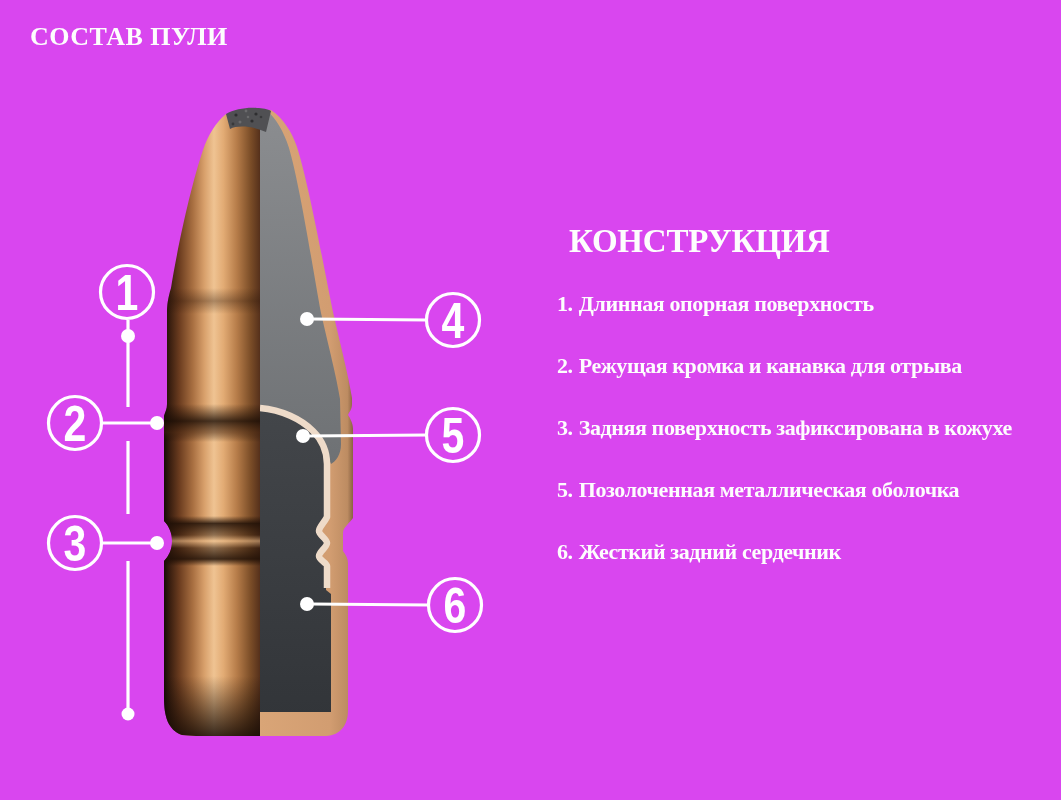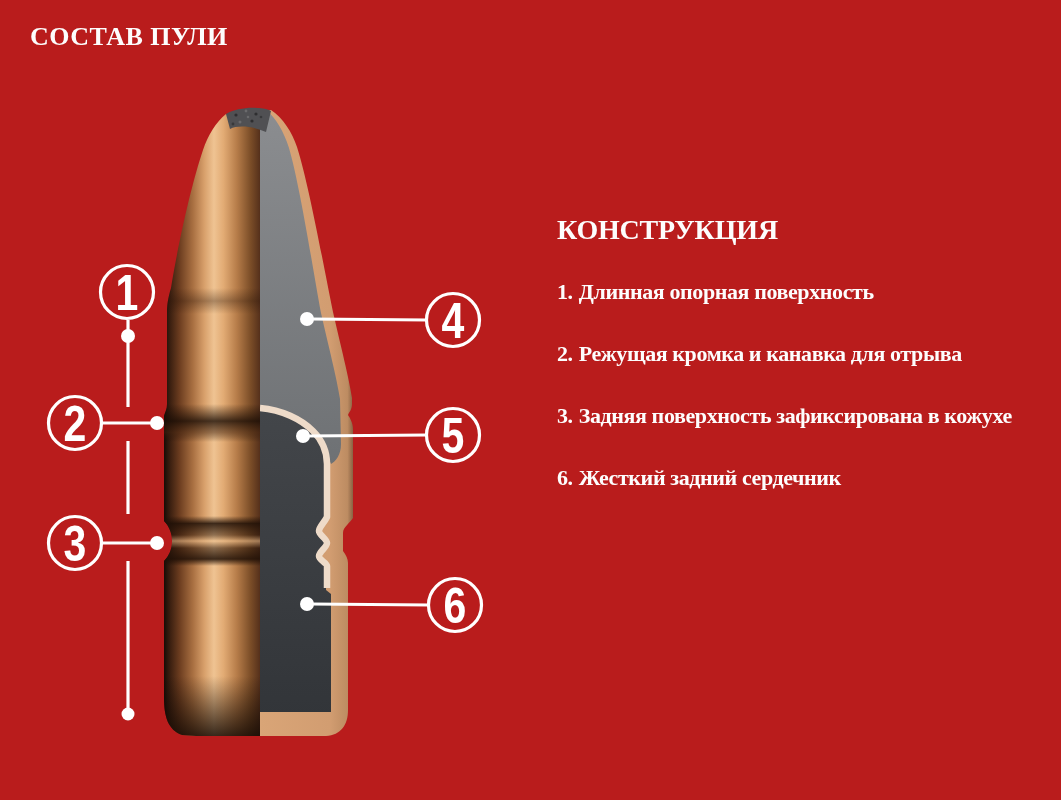--- a/index.html
+++ b/index.html
@@ -1,23 +1,23 @@
 <!DOCTYPE html>
 <html><head>
 <meta charset="utf-8">
 <style>
   html,body{margin:0;padding:0;background:#0b0d10;}
   body{width:1061px;height:800px;overflow:hidden;
        font-family:"Liberation Serif","DejaVu Serif",serif;}
-  .stage{position:relative;width:1061px;height:800px;background:#b91c1c;}
+  .stage{position:relative;width:1061px;height:800px;background:#d946ef;}
   .title{position:absolute;left:30px;top:22px;margin:0;
          font-size:26px;font-weight:700;color:#fdfdfd;letter-spacing:.5px;}
   .diagram-svg{position:absolute;left:0;top:0;}
   .panel{position:absolute;left:557px;top:210px;width:490px;color:#fdfdfd;}
-  .heading{margin:0;font-size:28px;line-height:39px;font-weight:700;
+  .heading{margin:12px;font-size:33px;line-height:39px;font-weight:700;
            letter-spacing:-.2px;color:#fdfdfd;}
   .legend-list{list-style:none;margin:31px 0 7px 0;padding:0;}
   .legend-list li{font-size:22px;line-height:23px;font-weight:700;
                   letter-spacing:-.4px;margin-bottom:39px;white-space:nowrap;}
   .legend-list li:last-child{margin-bottom:0;}
   .legend-num{margin-right:6px;}
   svg text.co-num{font-family:"Liberation Sans","DejaVu Sans",sans-serif;
                   font-weight:700;font-size:50px;fill:#ffffff;}
 </style>
 </head>
@@ -174,17 +174,18 @@
   </svg>
 
   <section class="panel">
     <h2 class="heading">
       <span>КОНСТРУКЦИЯ</span><br>
     </h2>
     <ul class="legend-list">
       <li><span class="legend-num">1.</span><span>Длинная опорная поверхность</span></li>
       <li><span class="legend-num">2.</span><span>Режущая кромка и канавка для отрыва</span></li>
       <li><span class="legend-num">3.</span><span>Задняя поверхность зафиксирована в кожухе</span></li>
+      <li><span class="legend-num">5.</span><span>Позолоченная металлическая оболочка</span></li>
       <li><span class="legend-num">6.</span><span>Жесткий задний сердечник</span></li>
     </ul>
   </section>
 
 </div>
 
 </body></html>

